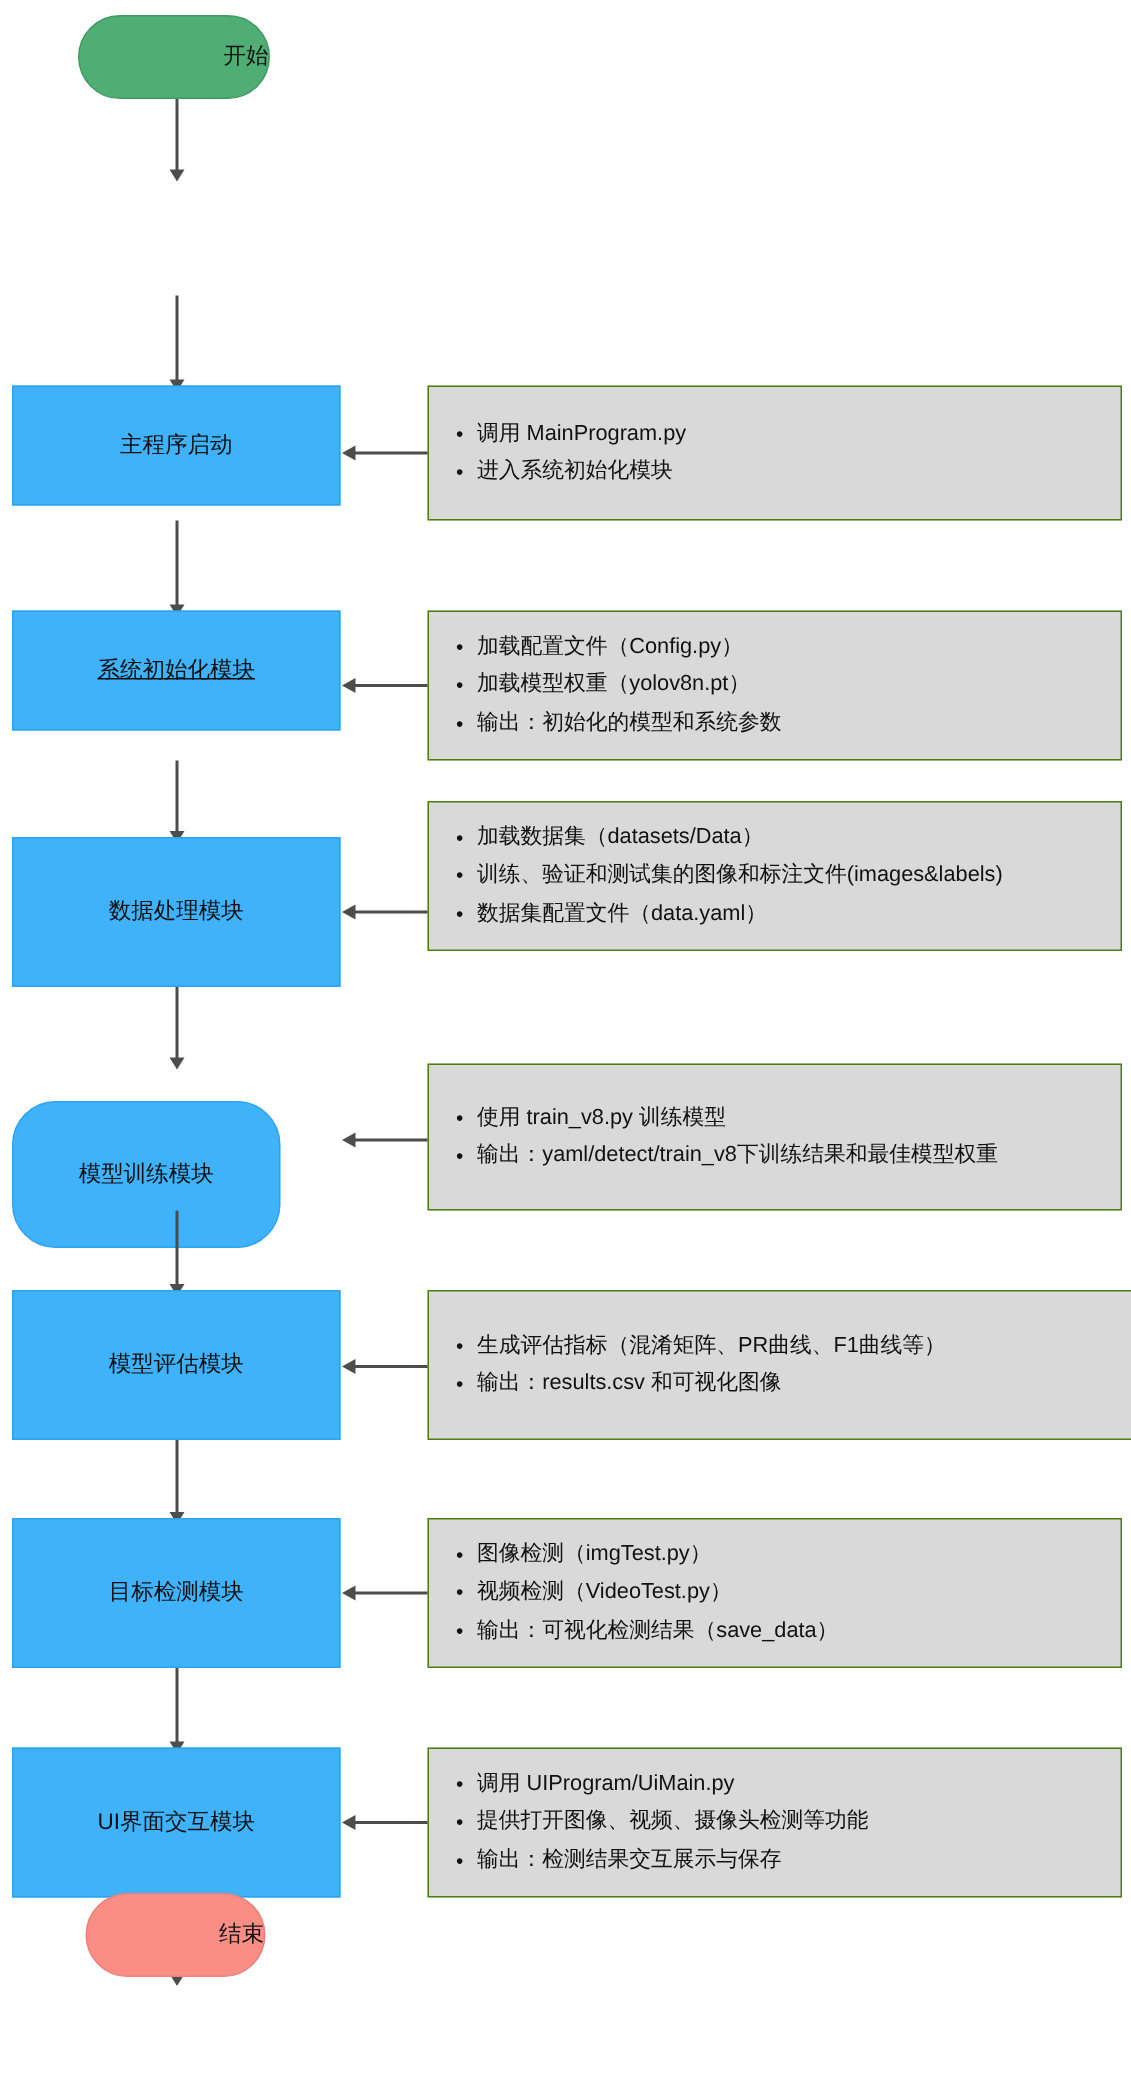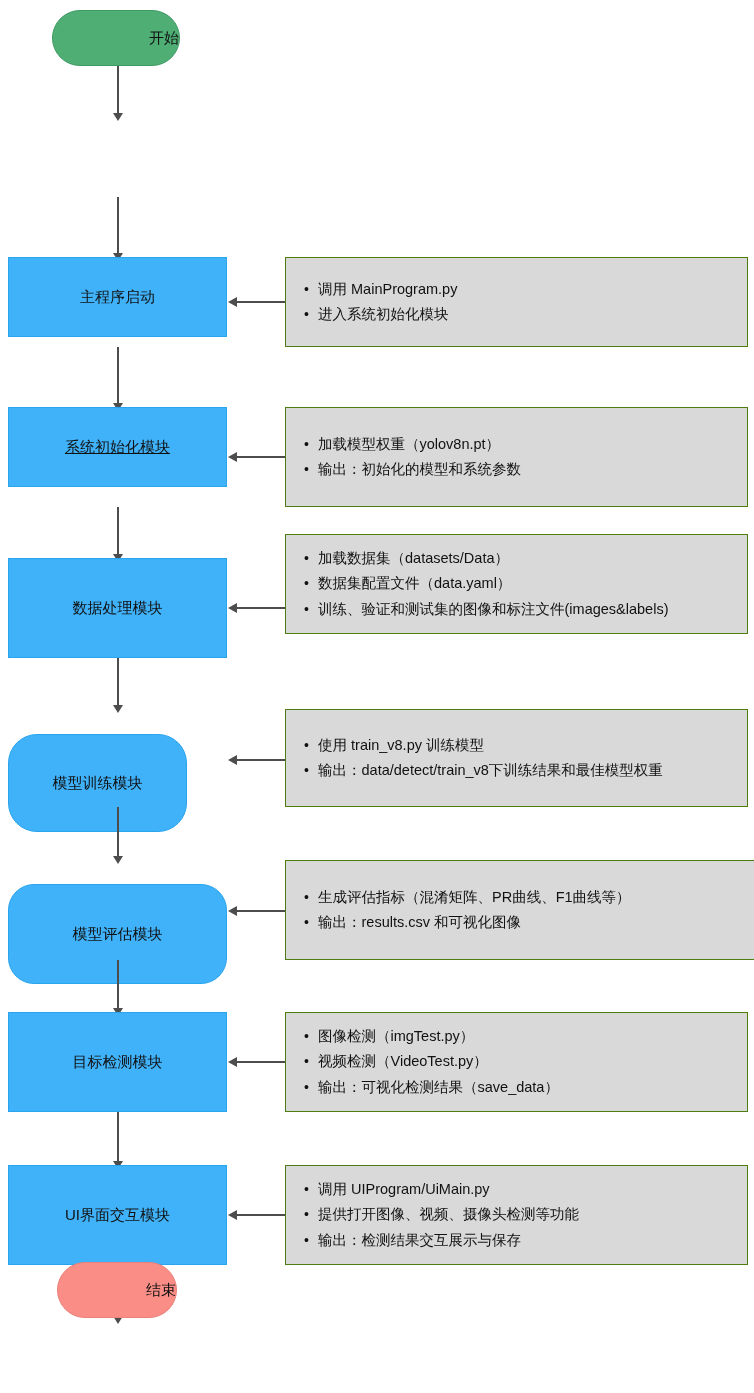--- a/index.html
+++ b/index.html
@@ -140,59 +140,60 @@
   <div class="h-arrow" style="left:232px; top:301px; width:53px;"></div>
   <div class="h-head" style="left:228px; top:297px;"></div>
   <div class="v-arrow" style="left:117px; top:347px; height:57px;"></div>
   <div class="v-head" style="left:113px; top:403px;"></div>
 
   <div class="node process" style="left:8px; top:407px; width:219px; height:80px;text-decoration:underline;">
     <span class="label">系统初始化模块</span>
   </div>
   <div class="note" style="left:285px; top:407px; width:463px; height:100px;">
     <ul>
+      <li>加载配置文件（Config.py）</li>
       <li>加载模型权重（yolov8n.pt）</li>
       <li>输出：初始化的模型和系统参数</li>
     </ul>
   </div>
   <div class="h-arrow" style="left:232px; top:456px; width:53px;"></div>
   <div class="h-head" style="left:228px; top:452px;"></div>
   <div class="v-arrow" style="left:117px; top:507px; height:48px;"></div>
   <div class="v-head" style="left:113px; top:554px;"></div>
 
   <div class="node process" style="left:8px; top:558px; width:219px; height:100px;">
     <span class="label">数据处理模块</span>
   </div>
   <div class="note" style="left:285px; top:534px; width:463px; height:100px;">
     <ul>
       <li>加载数据集（datasets/Data）</li>
+      <li>训练、验证和测试集的图像和标注文件(images&amp;labels)</li>
       <li>数据集配置文件（data.yaml）</li>
-      <li>训练、验证和测试集的图像和标注文件(images&amp;labels)</li>
     </ul>
   </div>
   <div class="h-arrow" style="left:232px; top:607px; width:53px;"></div>
   <div class="h-head" style="left:228px; top:603px;"></div>
   <div class="v-arrow" style="left:117px; top:658px; height:48px;"></div>
   <div class="v-head" style="left:113px; top:705px;"></div>
 
   <div class="node process" style="left:8px; top:734px; width:179px; height:98px;border-radius:29px;">
     <span class="label">模型训练模块</span>
   </div>
   <div class="note" style="left:285px; top:709px; width:463px; height:98px;">
     <ul>
       <li>使用 train_v8.py 训练模型</li>
-      <li>输出：data/detect/train_v8下训练结果和最佳模型权重</li>
+      <li>输出：yaml/detect/train_v8下训练结果和最佳模型权重</li>
     </ul>
   </div>
   <div class="h-arrow" style="left:232px; top:759px; width:53px;"></div>
   <div class="h-head" style="left:228px; top:755px;"></div>
   <div class="v-arrow" style="left:117px; top:807px; height:51px;"></div>
   <div class="v-head" style="left:113px; top:856px;"></div>
 
-  <div class="node process" style="left:8px; top:884px; width:219px; height:100px;border-radius:26px;">
+  <div class="node process" style="left:8px; top:860px; width:219px; height:100px;">
     <span class="label">模型评估模块</span>
   </div>
   <div class="note" style="left:285px; top:860px; width:560px; height:100px;">
     <ul>
       <li>生成评估指标（混淆矩阵、PR曲线、F1曲线等）</li>
       <li>输出：results.csv 和可视化图像</li>
     </ul>
   </div>
   <div class="h-arrow" style="left:232px; top:910px; width:53px;"></div>
   <div class="h-head" style="left:228px; top:906px;"></div>

